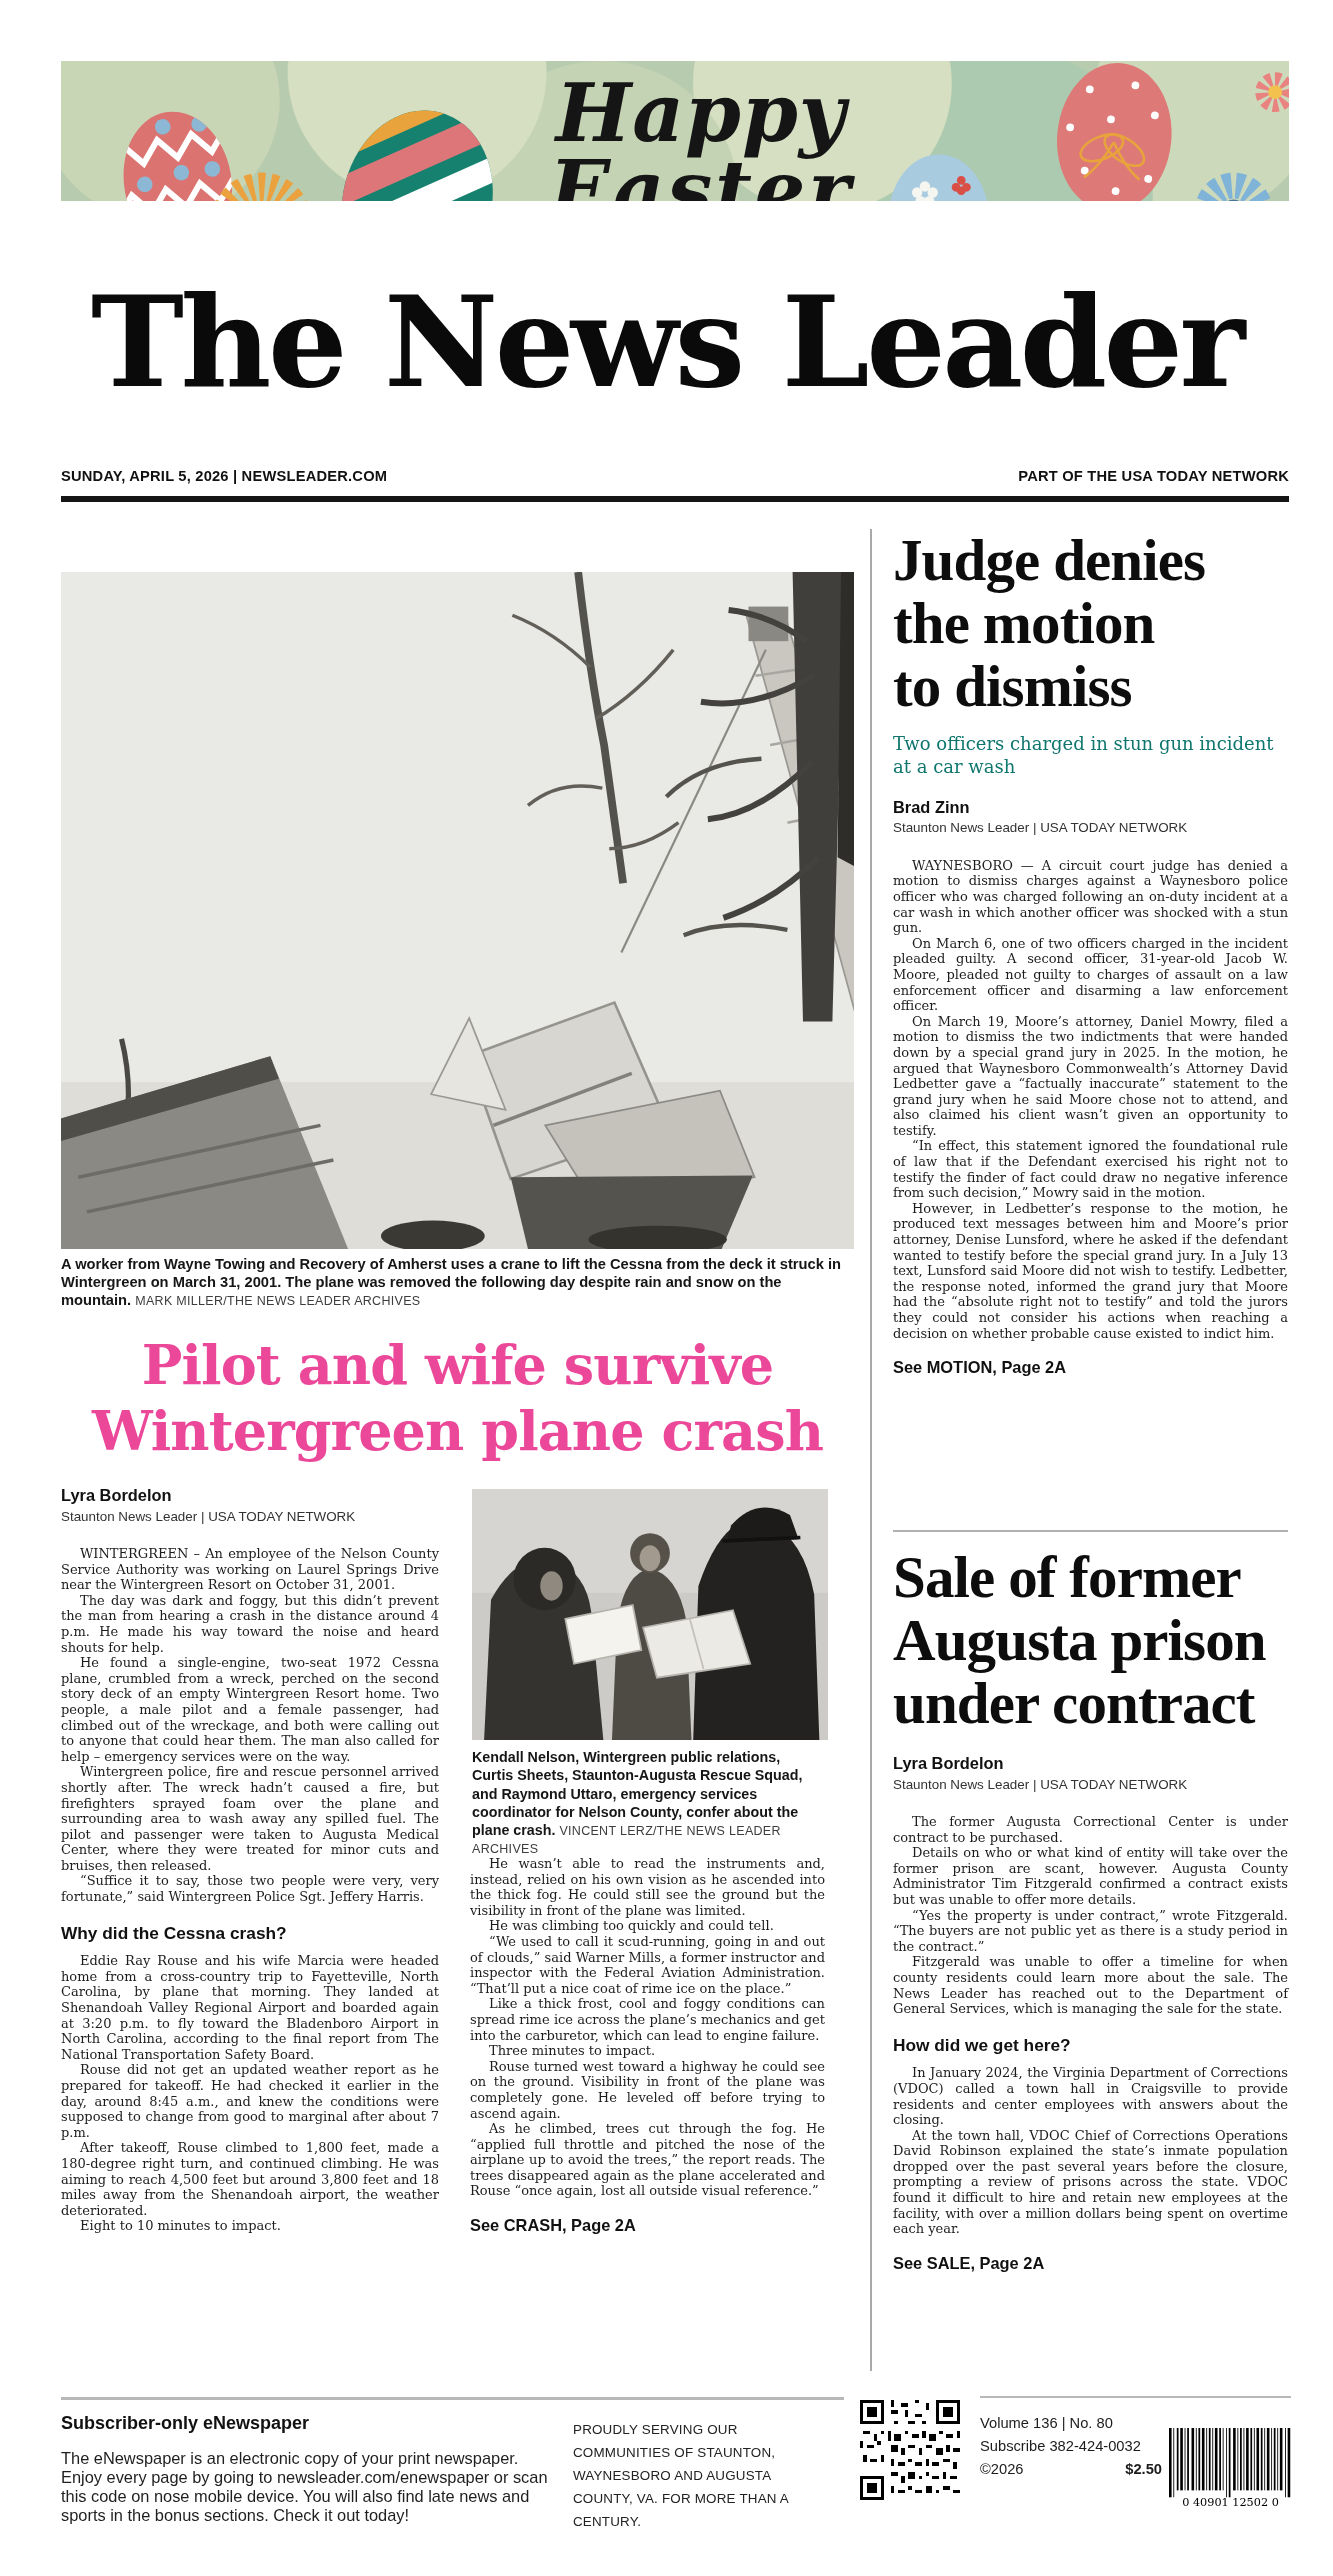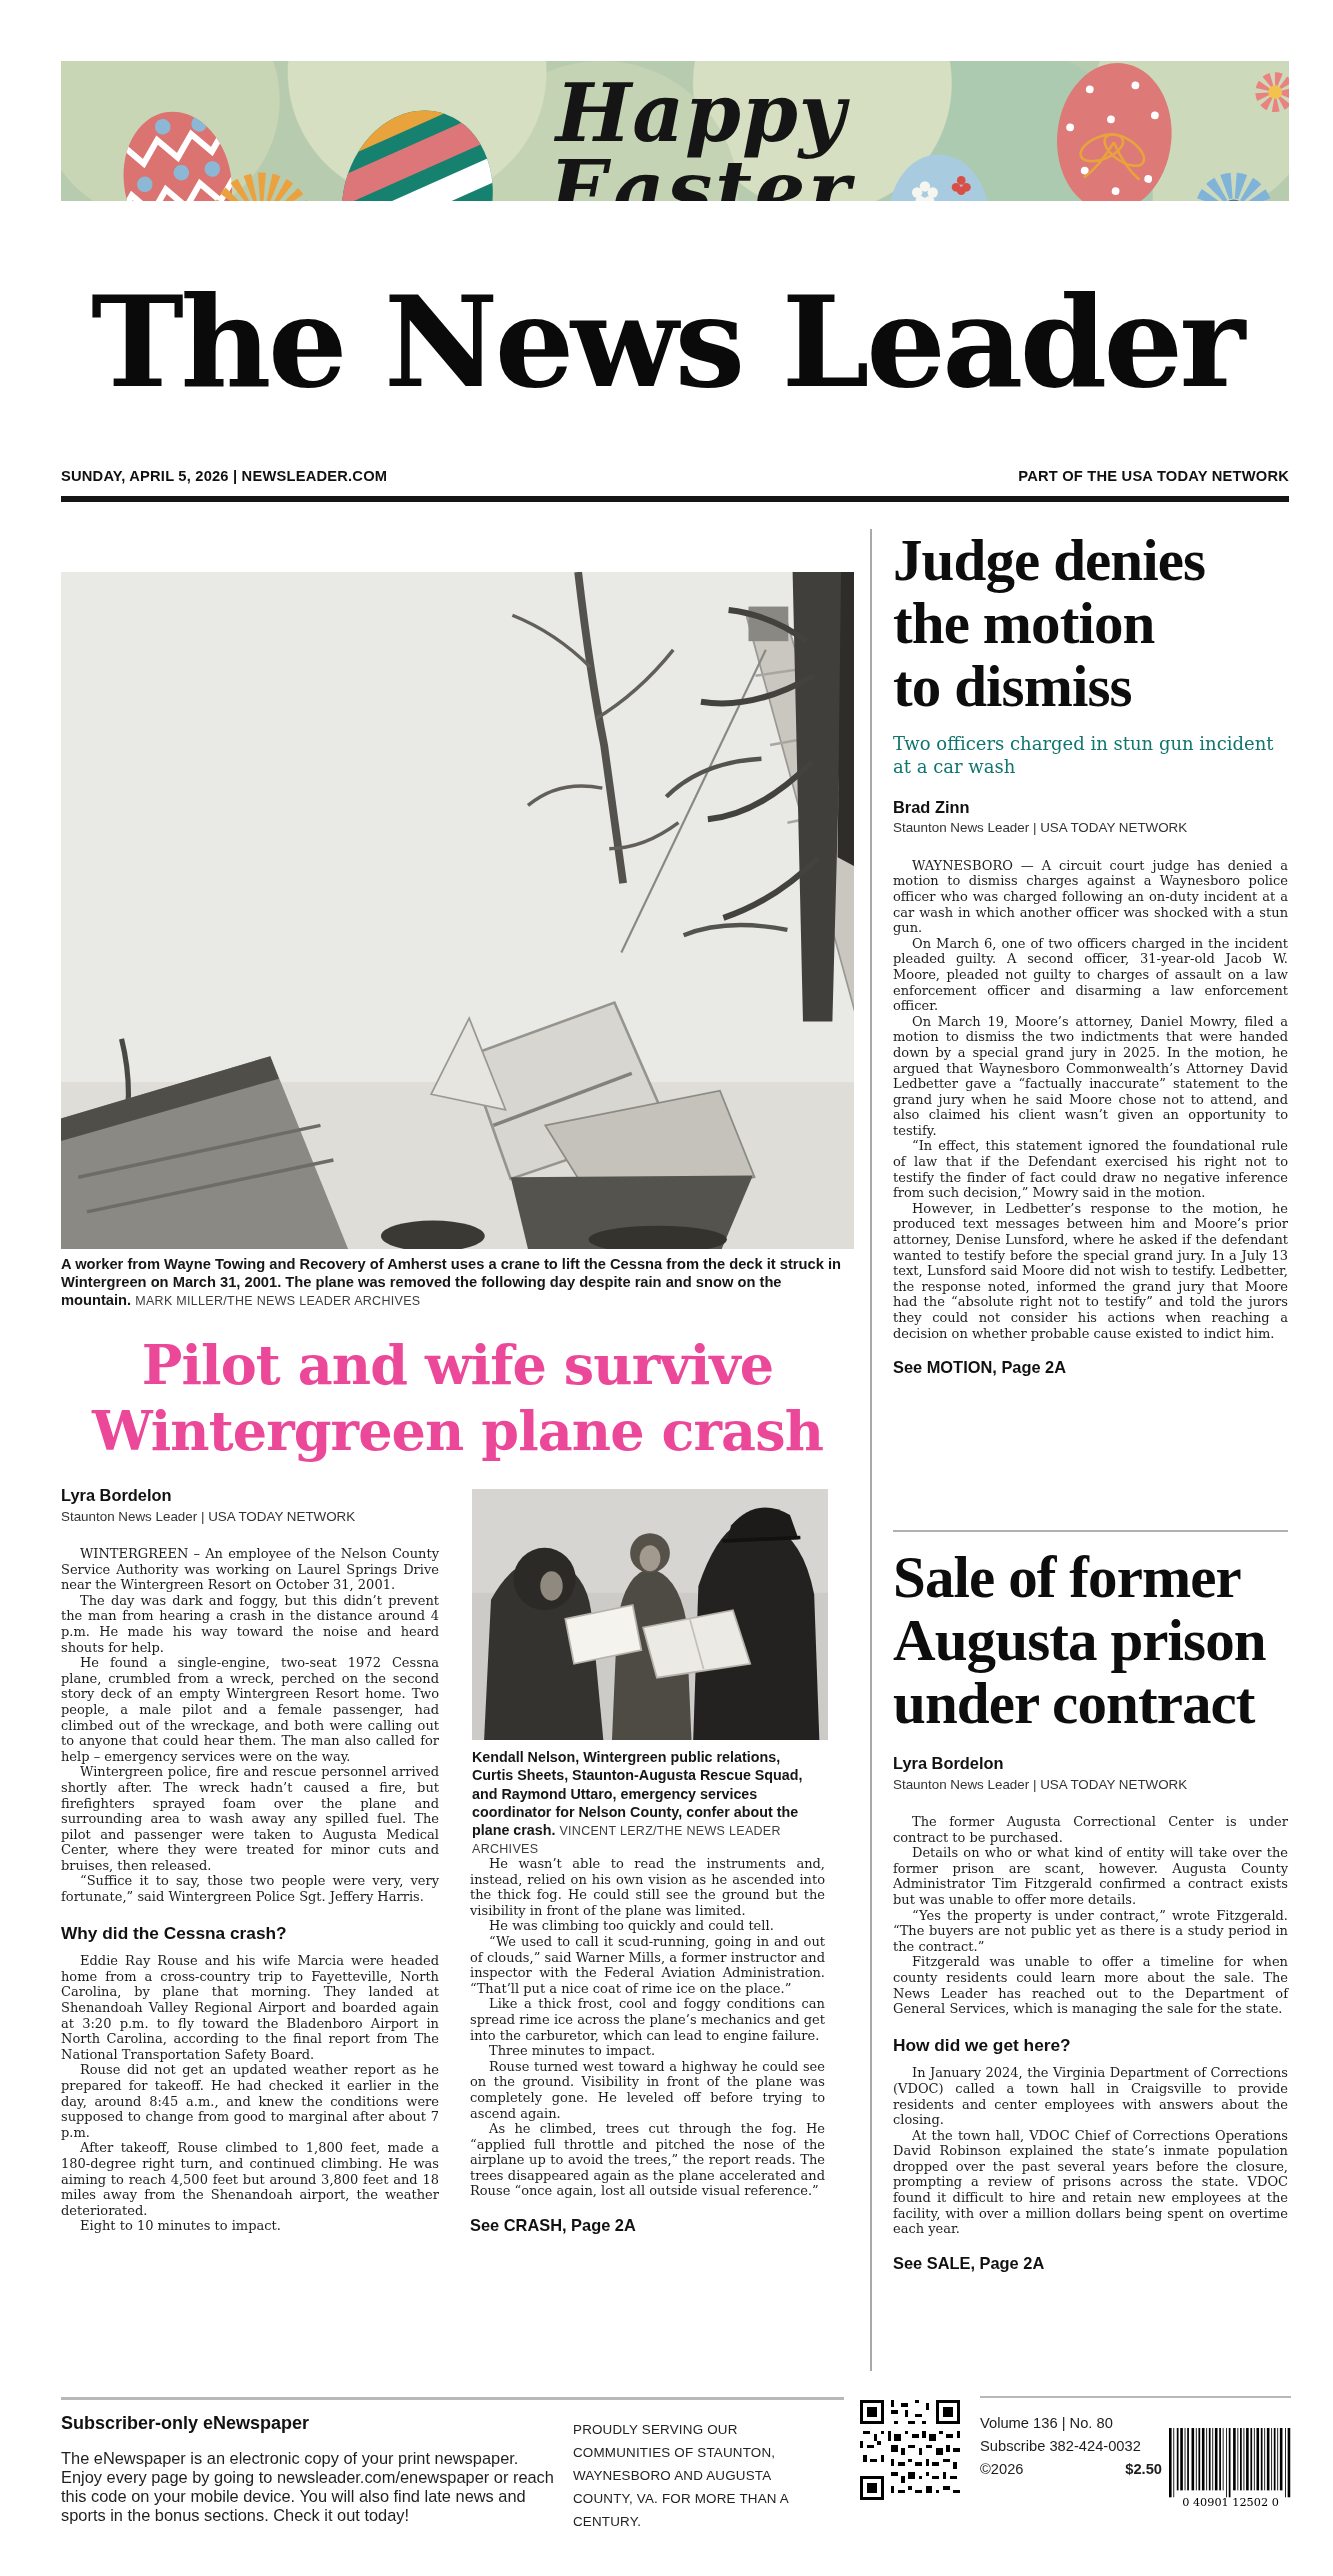--- a/index.html
+++ b/index.html
@@ -376,21 +376,21 @@
           <p class="">In January 2024, the Virginia Department of Corrections (VDOC) called a town hall in Craigsville to provide residents and center employees with answers about the closing.</p>
           <p class="">At the town hall, VDOC Chief of Corrections Operations David Robinson explained the state’s inmate population dropped over the past several years before the closure, prompting a review of prisons across the state. VDOC found it difficult to hire and retain new employees at the facility, with over a million dollars being spent on overtime each year.</p>
         </div>
       <div class="jump">See SALE, Page 2A</div>
     </div>
   </div>
 
   <div class="f-rule-l"></div>
   <div class="f-rule-r"></div>
   <div class="enews-title">Subscriber-only eNewspaper</div>
-  <div class="enews-body">The eNewspaper is an electronic copy of your print newspaper. Enjoy every page by going to newsleader.com/enewspaper or reach this code on your mobile device. You will also find late news and sports in the bonus sections. Check it out today!</div>
+  <div class="enews-body">The eNewspaper is an electronic copy of your print newspaper. Enjoy every page by going to newsleader.com/enewspaper or scan this code on nose mobile device. You will also find late news and sports in the bonus sections. Check it out today!</div>
   <div class="serving">PROUDLY SERVING OUR COMMUNITIES OF STAUNTON, WAYNESBORO AND AUGUSTA COUNTY, VA. FOR MORE THAN A CENTURY.</div>
 
   <div class="qr">
     <svg viewBox="0 0 29 29" shape-rendering="crispEdges">
       <rect width="29" height="29" fill="#fff"></rect>
       <g fill="#000">
         <rect x="0" y="0" width="7" height="7"></rect>
           <rect x="22" y="0" width="7" height="7"></rect>
           <rect x="0" y="22" width="7" height="7"></rect>
       </g>

